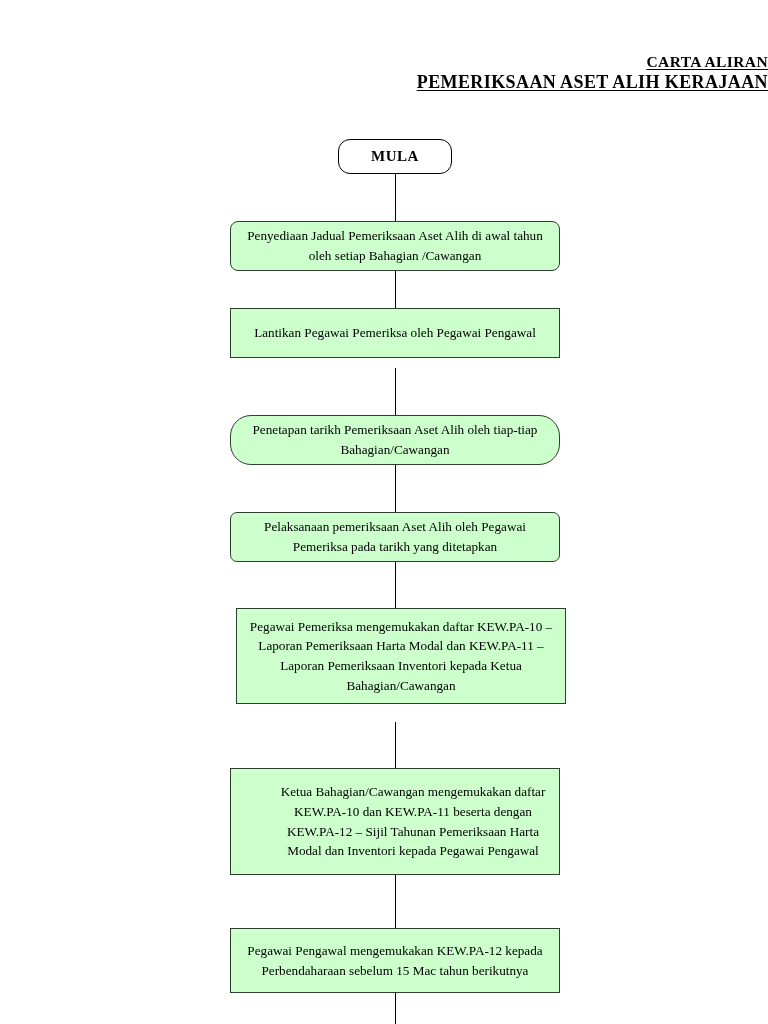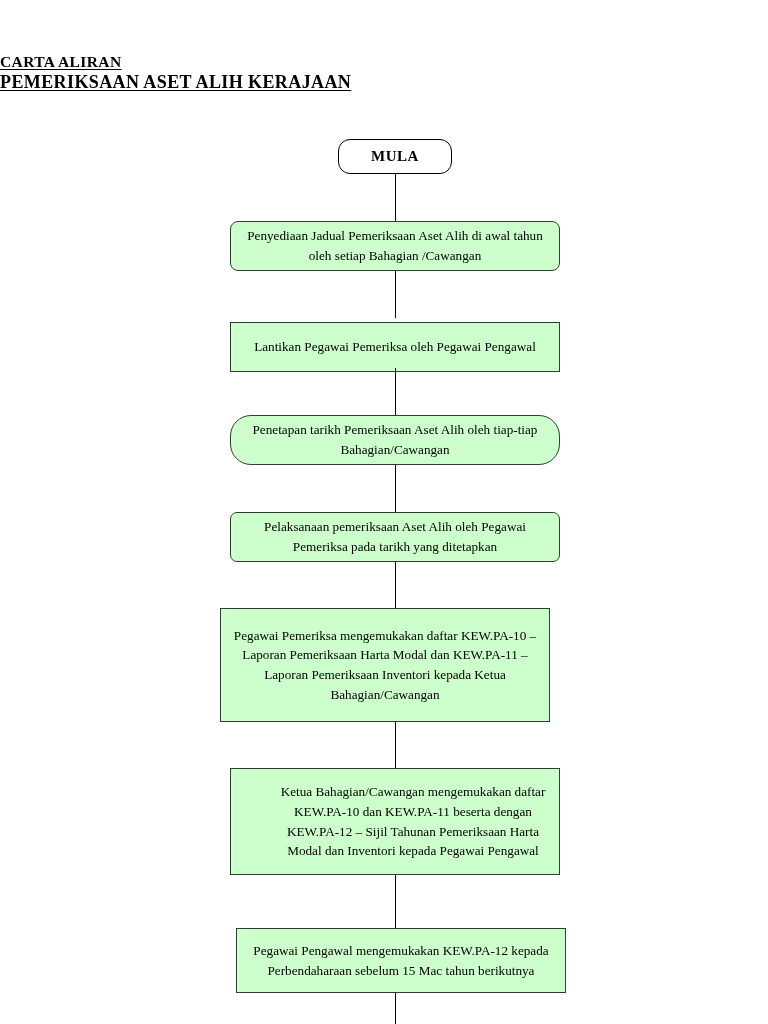--- a/index.html
+++ b/index.html
@@ -23,21 +23,21 @@
     width: 768px;
     height: 1024px;
   }
 
   
   .title-block {
     position: absolute;
     left: 0;
     top: 52px;
     width: 768px;
-    text-align: left;
+    text-align: right;
   }
   .title-line {
     display: inline-block;
     font-weight: bold;
     font-size: 15.5px;
     letter-spacing: 0.4px;
     line-height: 20px;
     text-decoration: underline;
     text-underline-offset: 2px;
     white-space: nowrap;
@@ -99,49 +99,49 @@
   </div>
 
   <div class="connector" style="left:395px; top:174px; height:47px;"></div>
 
   <div class="node process" style="left:230px; top:221px; width:330px; height:50px;border-radius:8px;">
     <span class="node-label">Penyediaan Jadual Pemeriksaan Aset Alih di awal tahun oleh setiap Bahagian /Cawangan</span>
   </div>
 
   <div class="connector" style="left:395px; top:271px; height:47px;"></div>
 
-  <div class="node process" style="left:230px; top:322px; width:330px; height:50px;">
+  <div class="node process" style="left:230px; top:308px; width:330px; height:50px;">
     <span class="node-label">Lantikan Pegawai Pemeriksa oleh Pegawai Pengawal</span>
   </div>
 
   <div class="connector" style="left:395px; top:368px; height:47px;"></div>
 
   <div class="node process" style="left:230px; top:415px; width:330px; height:50px;border-radius:21px;">
     <span class="node-label">Penetapan tarikh Pemeriksaan Aset Alih oleh tiap-tiap Bahagian/Cawangan</span>
   </div>
 
   <div class="connector" style="left:395px; top:465px; height:47px;"></div>
 
   <div class="node process" style="left:230px; top:512px; width:330px; height:50px;border-radius:7px;">
     <span class="node-label">Pelaksanaan pemeriksaan Aset Alih oleh Pegawai Pemeriksa pada tarikh yang ditetapkan</span>
   </div>
 
   <div class="connector" style="left:395px; top:562px; height:46px;"></div>
 
-  <div class="node process" style="left:220px; top:608px; width:330px; height:114px;justify-content:flex-end;">
+  <div class="node process" style="left:236px; top:608px; width:330px; height:96px;justify-content:flex-end;">
     <span class="node-label">Pegawai Pemeriksa mengemukakan daftar KEW.PA-10 – Laporan Pemeriksaan Harta Modal dan KEW.PA-11 – Laporan Pemeriksaan Inventori kepada Ketua Bahagian/Cawangan</span>
   </div>
 
   <div class="connector" style="left:395px; top:722px; height:46px;"></div>
 
   <div class="node process" style="left:230px; top:768px; width:330px; height:107px;padding-left:36px;">
     <span class="node-label">Ketua Bahagian/Cawangan mengemukakan daftar KEW.PA-10 dan KEW.PA-11 beserta dengan KEW.PA-12 – Sijil Tahunan Pemeriksaan Harta Modal dan Inventori kepada Pegawai Pengawal</span>
   </div>
 
   <div class="connector" style="left:395px; top:875px; height:53px;"></div>
 
-  <div class="node process" style="left:236px; top:928px; width:330px; height:65px;">
+  <div class="node process" style="left:230px; top:928px; width:330px; height:65px;">
     <span class="node-label">Pegawai Pengawal mengemukakan KEW.PA-12 kepada Perbendaharaan sebelum 15 Mac tahun berikutnya</span>
   </div>
 
   <div class="connector" style="left:395px; top:993px; height:31px;"></div>
 
 </div>
 
 </body></html>

